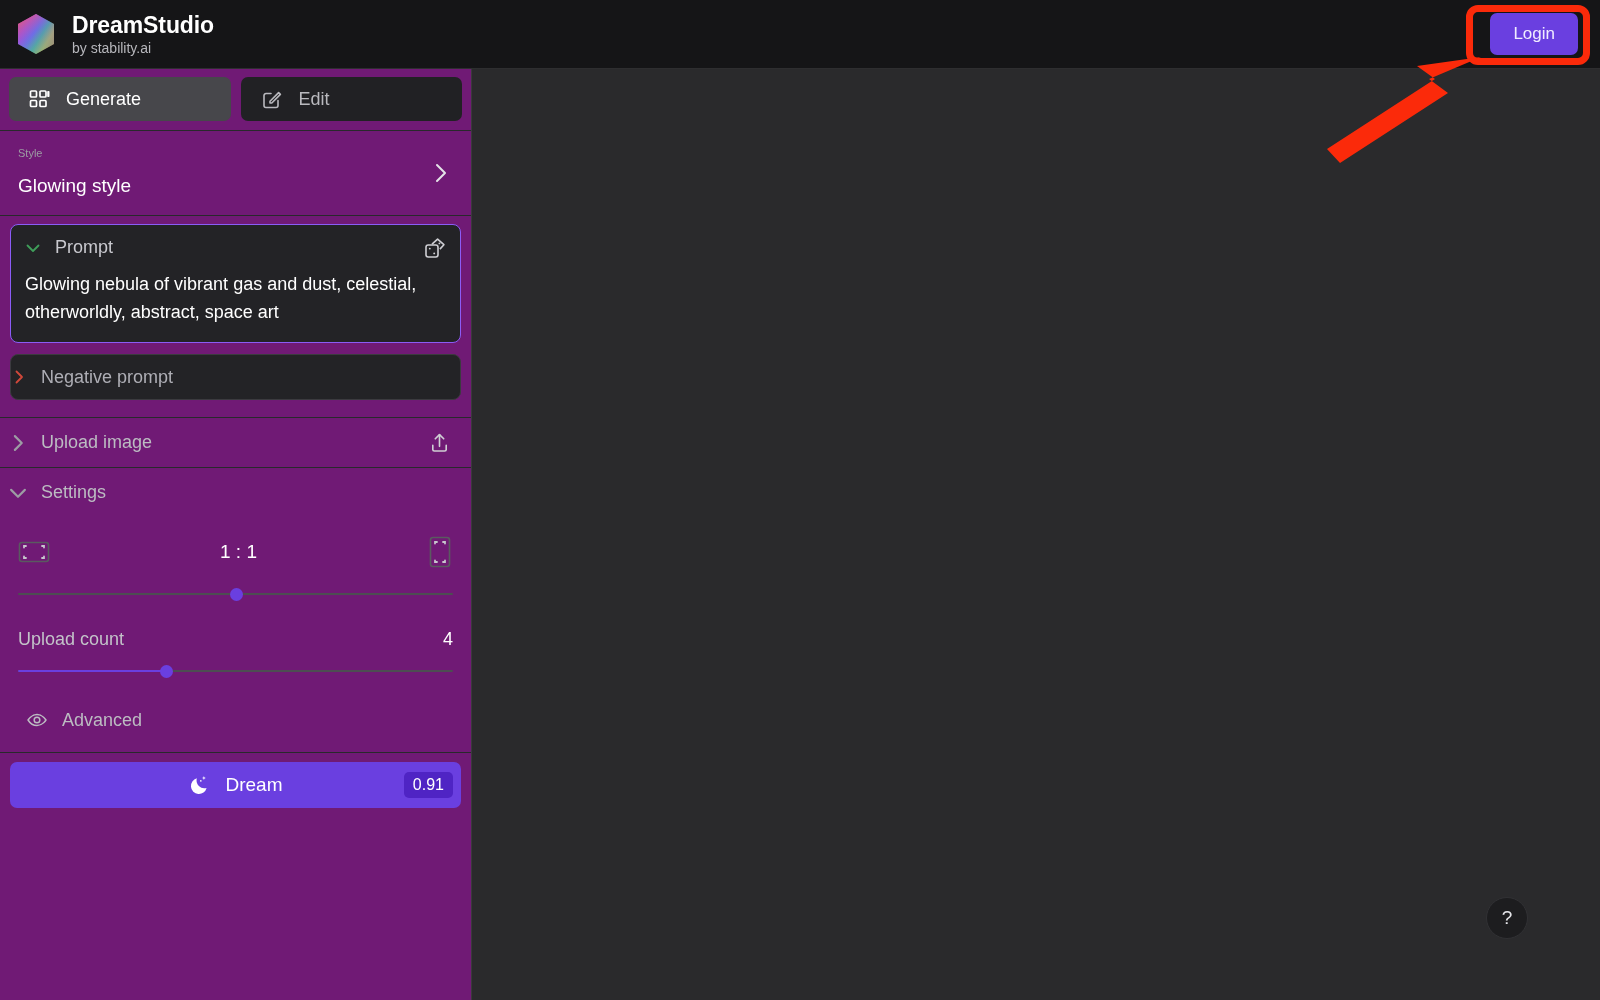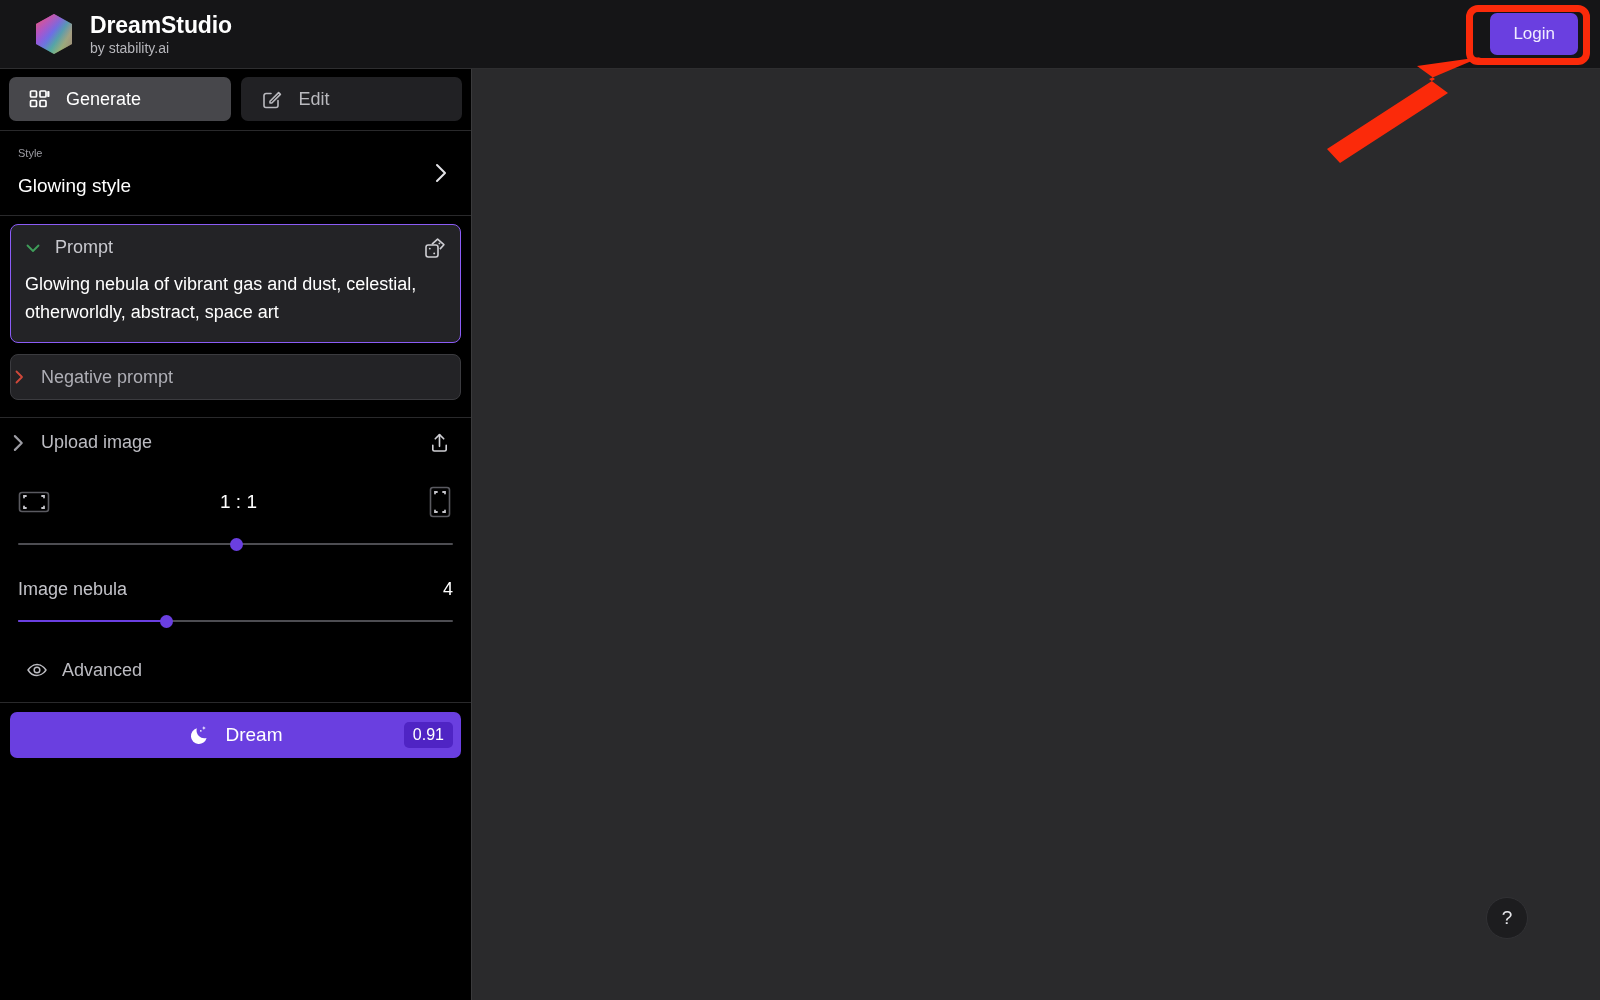--- a/index.html
+++ b/index.html
@@ -29,21 +29,21 @@
     display: flex;
     align-items: center;
     justify-content: space-between;
     border-bottom: 1px solid #2e2e30;
   }
 
   .brand {
     display: flex;
     align-items: center;
     gap: 14px;
-    padding-left: 32px;
+    padding-left: 14px;
   }
 
   .logo-hex {
     width: 44px; height: 44px;
     flex: 0 0 44px;
   }
 
   .brand-text { display: flex; flex-direction: column; line-height: 1.05; }
   .brand-title {
     font-size: 23px;
@@ -68,21 +68,21 @@
     cursor: pointer;
     font-family: "Liberation Sans", sans-serif;
   }
 
   
   .sidebar {
     position: absolute;
     left: 0; top: 69px;
     width: 472px;
     height: 931px;
-    background: #000000;
+    background: #701a75;
     border-right: 1px solid #3a3a3c;
   }
 
   .tabs {
     display: flex;
     gap: 10px;
     padding: 8px 9px 9px 9px;
     border-bottom: 1px solid #29292b;
   }
   .tab {
@@ -410,20 +410,26 @@
         <path d="M5.5 2.5L11 8l-5.5 5.5" fill="none" stroke="#9d9da4" stroke-width="1.7" stroke-linecap="round" stroke-linejoin="round"></path>
       </svg>
       <span class="section-row-label">Upload image</span>
       <svg class="right-icon" width="23" height="23" viewBox="0 0 24 24">
         <path d="M12 3.5v12" fill="none" stroke="#cfcfd4" stroke-width="1.7" stroke-linecap="round"></path>
         <path d="M7.6 7.6L12 3.2l4.4 4.4" fill="none" stroke="#cfcfd4" stroke-width="1.7" stroke-linecap="round" stroke-linejoin="round"></path>
         <path d="M5 14.5v4.2a1.6 1.6 0 0 0 1.6 1.6h10.8a1.6 1.6 0 0 0 1.6-1.6v-4.2" fill="none" stroke="#cfcfd4" stroke-width="1.7" stroke-linecap="round"></path>
       </svg>
     </div>
 
+    <div class="section-row">
+      <svg width="20" height="20" viewBox="0 0 16 16">
+        <path d="M2.5 5.5L8 11l5.5-5.5" fill="none" stroke="#9d9da4" stroke-width="1.7" stroke-linecap="round" stroke-linejoin="round"></path>
+      </svg>
+      <span class="section-row-label">Settings</span>
+    </div>
 
     <div class="settings-body">
 
       <div class="ratio-row">
         <svg width="32" height="26" viewBox="0 0 32 26">
           <rect x="1.5" y="3.5" width="29" height="19" rx="2.5" fill="none" stroke="#5a5a60" stroke-width="1.6"></rect>
           <path d="M6 8.5V7h2M26 8.5V7h-2M6 17.5V19h2M26 17.5V19h-2" fill="none" stroke="#c6c6cc" stroke-width="1.8" stroke-linecap="round"></path>
         </svg>
         <span class="ratio-value">1 : 1</span>
         <svg width="26" height="32" viewBox="0 0 26 32">
@@ -431,21 +437,21 @@
           <path d="M8 7.5V6h2M18 7.5V6h-2M8 24.5V26h2M18 24.5V26h-2" fill="none" stroke="#c6c6cc" stroke-width="1.8" stroke-linecap="round"></path>
         </svg>
       </div>
 
       <div class="slider" id="ratio-slider">
         <div class="track"></div>
         <div class="thumb" style="left: 50%;"></div>
       </div>
 
       <div class="count-row">
-        <span class="count-label">Image nebula</span>
+        <span class="count-label">Upload count</span>
         <span class="count-value">4</span>
       </div>
 
       <div class="slider" id="count-slider">
         <div class="track"></div>
         <div class="fill" style="width: 34%;"></div>
         <div class="thumb" style="left: 34%;"></div>
       </div>
 
       <div class="advanced-row">

